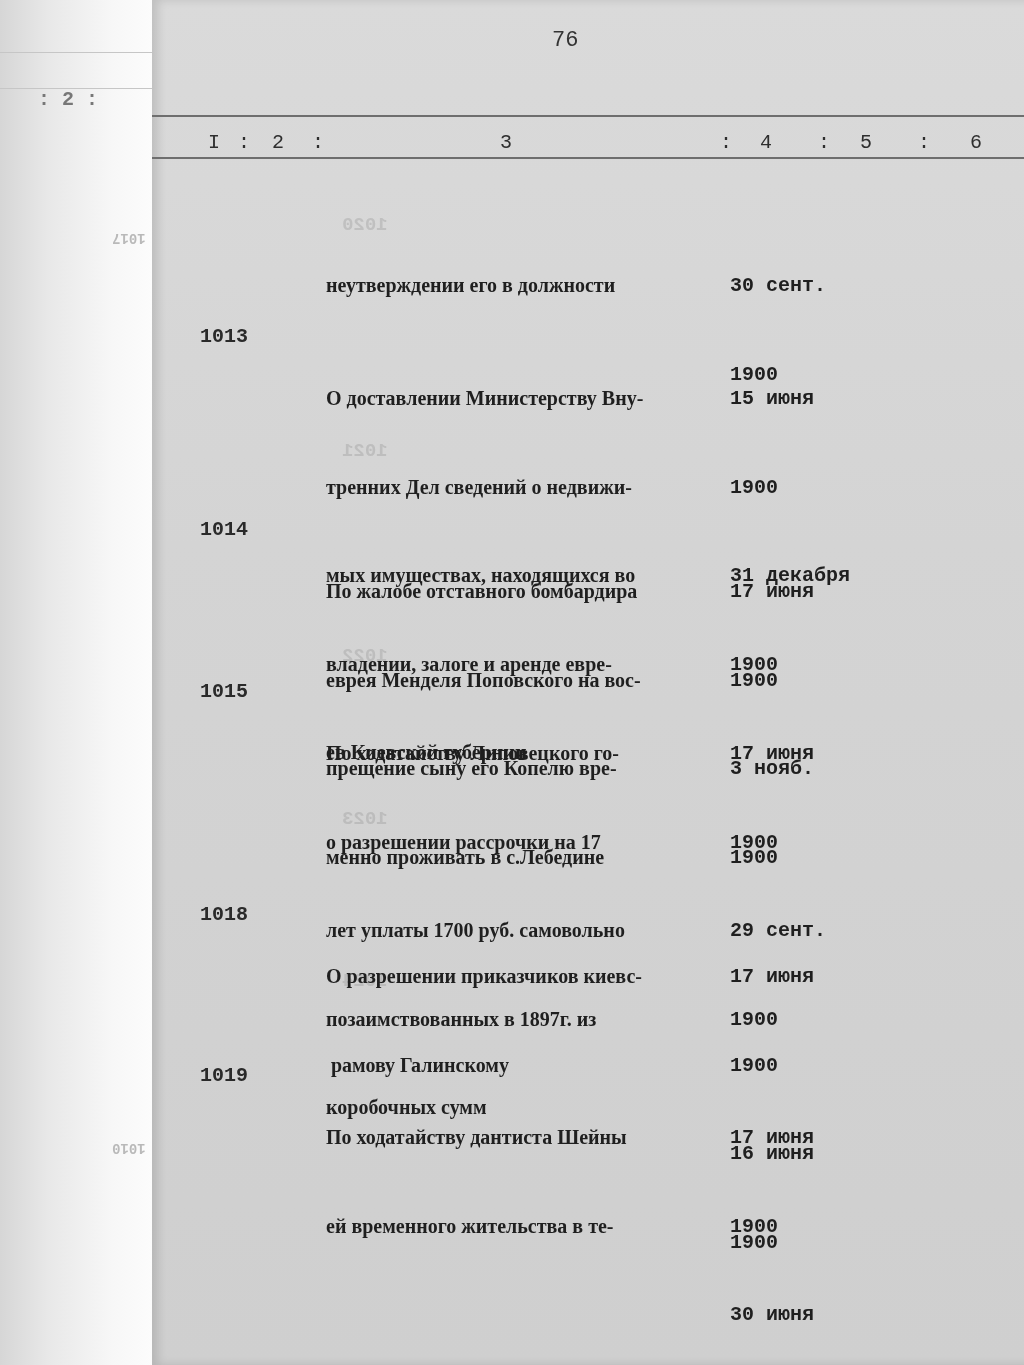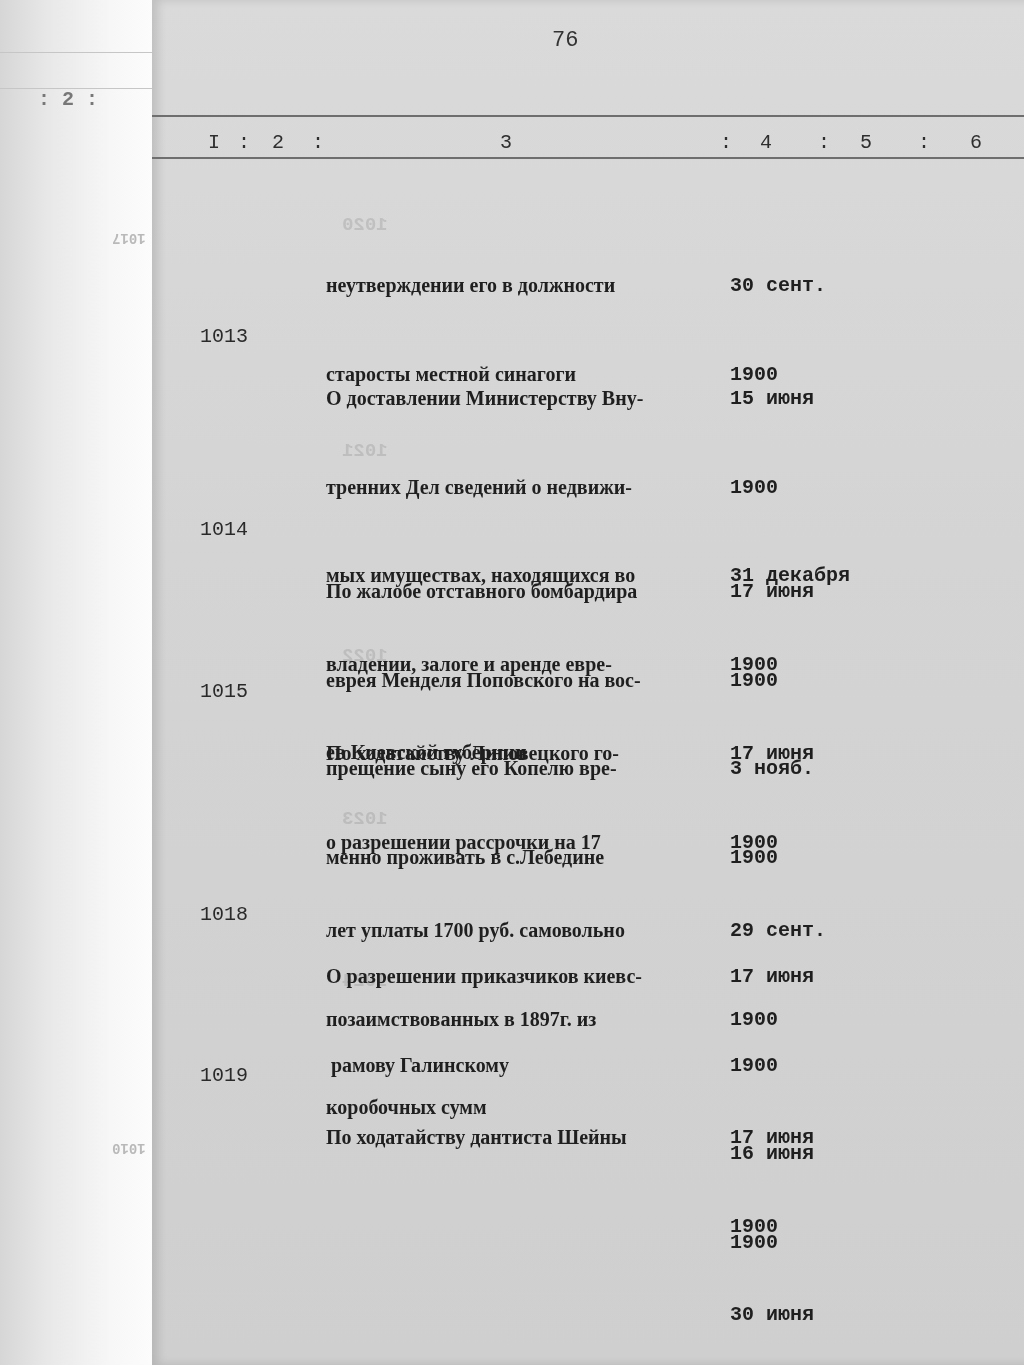--- a/index.html
+++ b/index.html
@@ -26,21 +26,21 @@
     }
     .page-number {
       position: absolute; left: 400px; top: 28px; font-size: 22px; color: #333;
     }
     .rule { position: absolute; left: 0; width: 872px; height: 2px; background: #6e6e6e; }
     .col-header {
       position: absolute; top: 131px; font-size: 20px; color: #2e2e2e;
     }
     .entry { position: absolute; left: 0; width: 872px; }
     .entry-number {
-      position: absolute; left: 48px; top: 0; font-size: 20px; color: #2a2a2a; font-weight: normal;
+      position: absolute; left: 48px; top: 0; font-size: 20px; color: #2a2a2a; font-weight: bold;
     }
     .entry-desc {
       position: absolute; left: 174px; top: 0; width: 420px;
       font-size: 20px; line-height: 29.5px; color: #1f1f1f; font-weight: bold;
       white-space: pre;
       font-family: Liberation Serif, serif;
     }
     .entry-dates {
       position: absolute; left: 578px; top: 0; width: 160px;
       font-size: 20px; line-height: 29.5px; color: #1f1f1f; font-weight: bold;
@@ -87,21 +87,20 @@
   <div class="ghost-main" style="left:190px;top:214px;">1020</div>
   <div class="ghost-main" style="left:190px;top:440px;">1021</div>
   <div class="ghost-main" style="left:190px;top:645px;">1022</div>
   <div class="ghost-main" style="left:190px;top:808px;">1023</div>
   <div class="ghost-main" style="left:190px;top:970px;">1024</div>
 
   <div class="entry" style="top:212px;">
     <div class="entry-number"></div>
     <div class="entry-desc">
       <span class="line">неутверждении его в должности</span>
-      <span class="line">старосты местной синагоги</span>
     </div>
     <div class="entry-dates">
       <span class="line">30 сент.</span>
       <span class="line">1900</span>
     </div>
   </div>
 
   <div class="entry" style="top:325px;">
     <div class="entry-number">1013</div>
     <div class="entry-desc">
@@ -163,20 +162,21 @@
       <span class="line">1900</span>
       <span class="line">16 июня</span>
       <span class="line">1900</span>
     </div>
   </div>
 
   <div class="entry" style="top:1064px;">
     <div class="entry-number">1019</div>
     <div class="entry-desc">
       <span class="line">По ходатайству дантиста Шейны</span>
+      <span class="line">ей временного жительства в те-</span>
       
       
     </div>
     <div class="entry-dates">
       <span class="line">17 июня</span>
       <span class="line">1900</span>
       <span class="line">30 июня</span>
       
     </div>
   </div>

